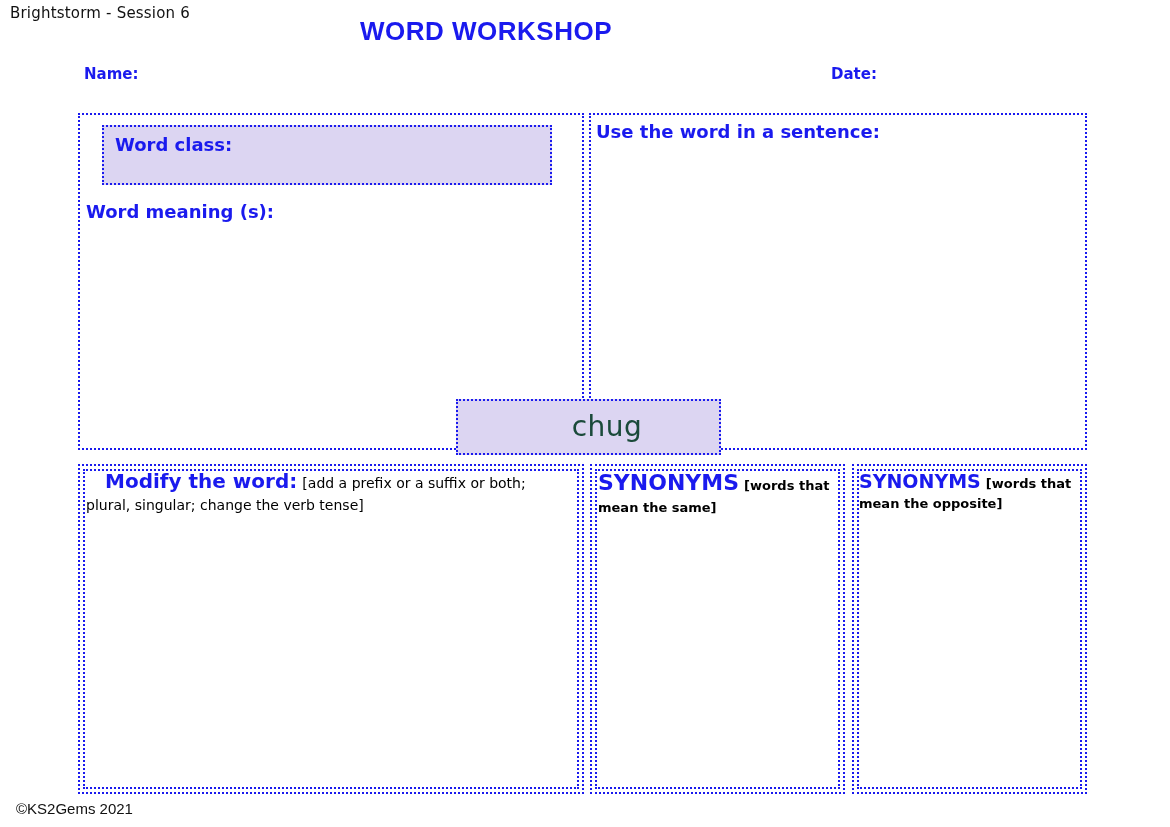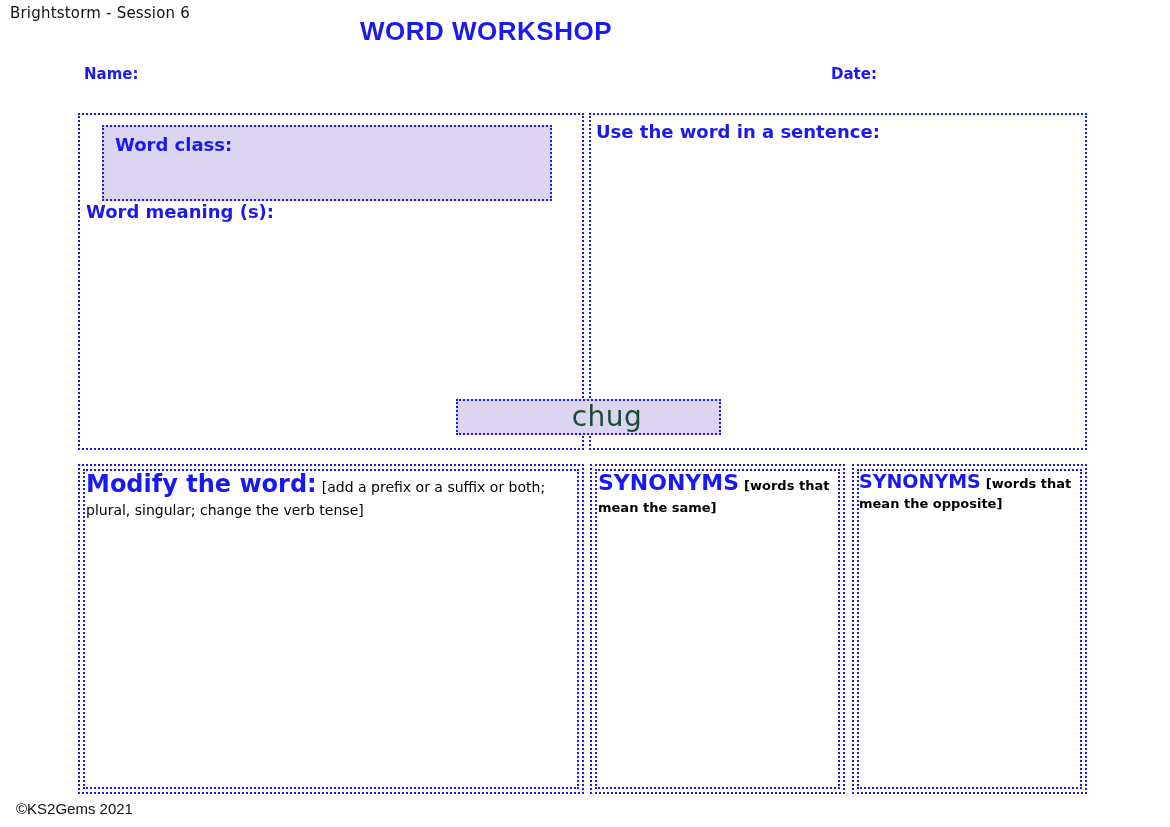--- a/index.html
+++ b/index.html
@@ -117,21 +117,21 @@
     border: 2px dotted #1a1aee;
     pointer-events: none;
   }
 
   
   #word-class-box {
     position: absolute;
     left: 102px;
     top: 125px;
     width: 450px;
-    height: 76px;
+    height: 60px;
     box-sizing: border-box;
     border: 2px dotted #1a1aee;
     background: #dcd5f2;
   }
   #word-class-box .label {
     position: absolute;
     left: 11px;
     top: 7px;
     font-family: "DejaVu Sans", sans-serif;
     font-weight: bold;
@@ -163,21 +163,21 @@
     color: #1a1aee;
     white-space: nowrap;
   }
 
   
   #focus-word-box {
     position: absolute;
     left: 456px;
     top: 399px;
     width: 265px;
-    height: 36px;
+    height: 56px;
     box-sizing: border-box;
     border: 2px dotted #1a1aee;
     background: #dcd5f2;
     display: flex;
     align-items: center;
     justify-content: center;
     z-index: 5;
     padding-left: 37px;
   }
   #focus-word-box .focus-word {
@@ -202,21 +202,21 @@
   .section-heading .hint {
     font-family: "DejaVu Sans", sans-serif;
     color: #000000;
   }
 
   #heading-modify {
     left: 86px;
     top: 469px;
     width: 486px;
   }
-  #heading-modify .kw { font-size: 24px; }
+  #heading-modify .kw { font-size: 20px; margin-left: 19px; }
   #heading-modify .hint { font-size: 14px; font-weight: normal; }
 
   #heading-synonyms {
     left: 598px;
     top: 469px;
     width: 240px;
   }
   #heading-synonyms .kw { font-size: 22px; }
   #heading-synonyms .hint { font-size: 13px; font-weight: bold; }
 

